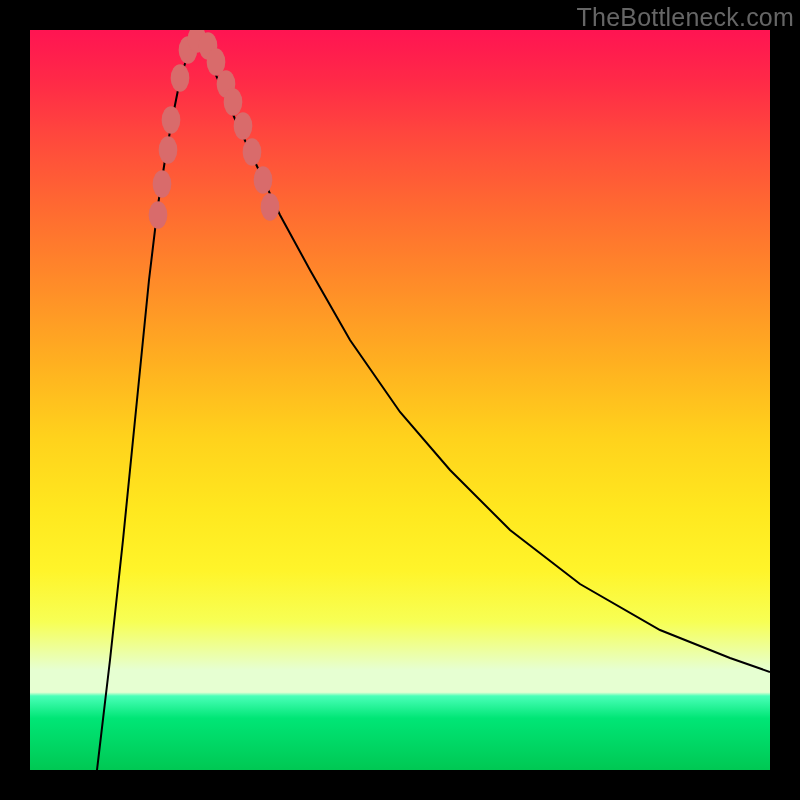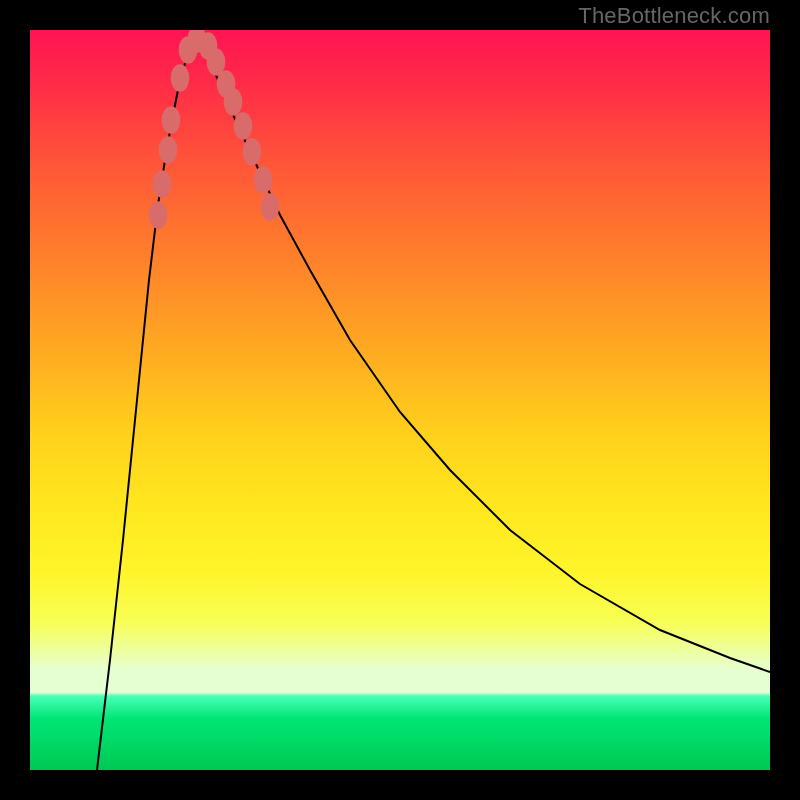--- a/index.html
+++ b/index.html
@@ -46,23 +46,23 @@
     position: absolute;
     left: 0;
     top: 0;
     width: 740px;
     height: 740px;
     pointer-events: none;
   }
   .watermark {
     position: absolute;
     top: 3px;
-    right: 30px;
+    right: 6px;
     color: #666666;
-    font-size: 22px;
+    font-size: 25px;
     font-weight: 400;
     letter-spacing: 0.2px;
   }
 </style>
 </head>
 <body>
 
 <div class="outer">
   <div class="plot-area">
     <svg class="curve" viewBox="0 0 740 740" preserveAspectRatio="none">

